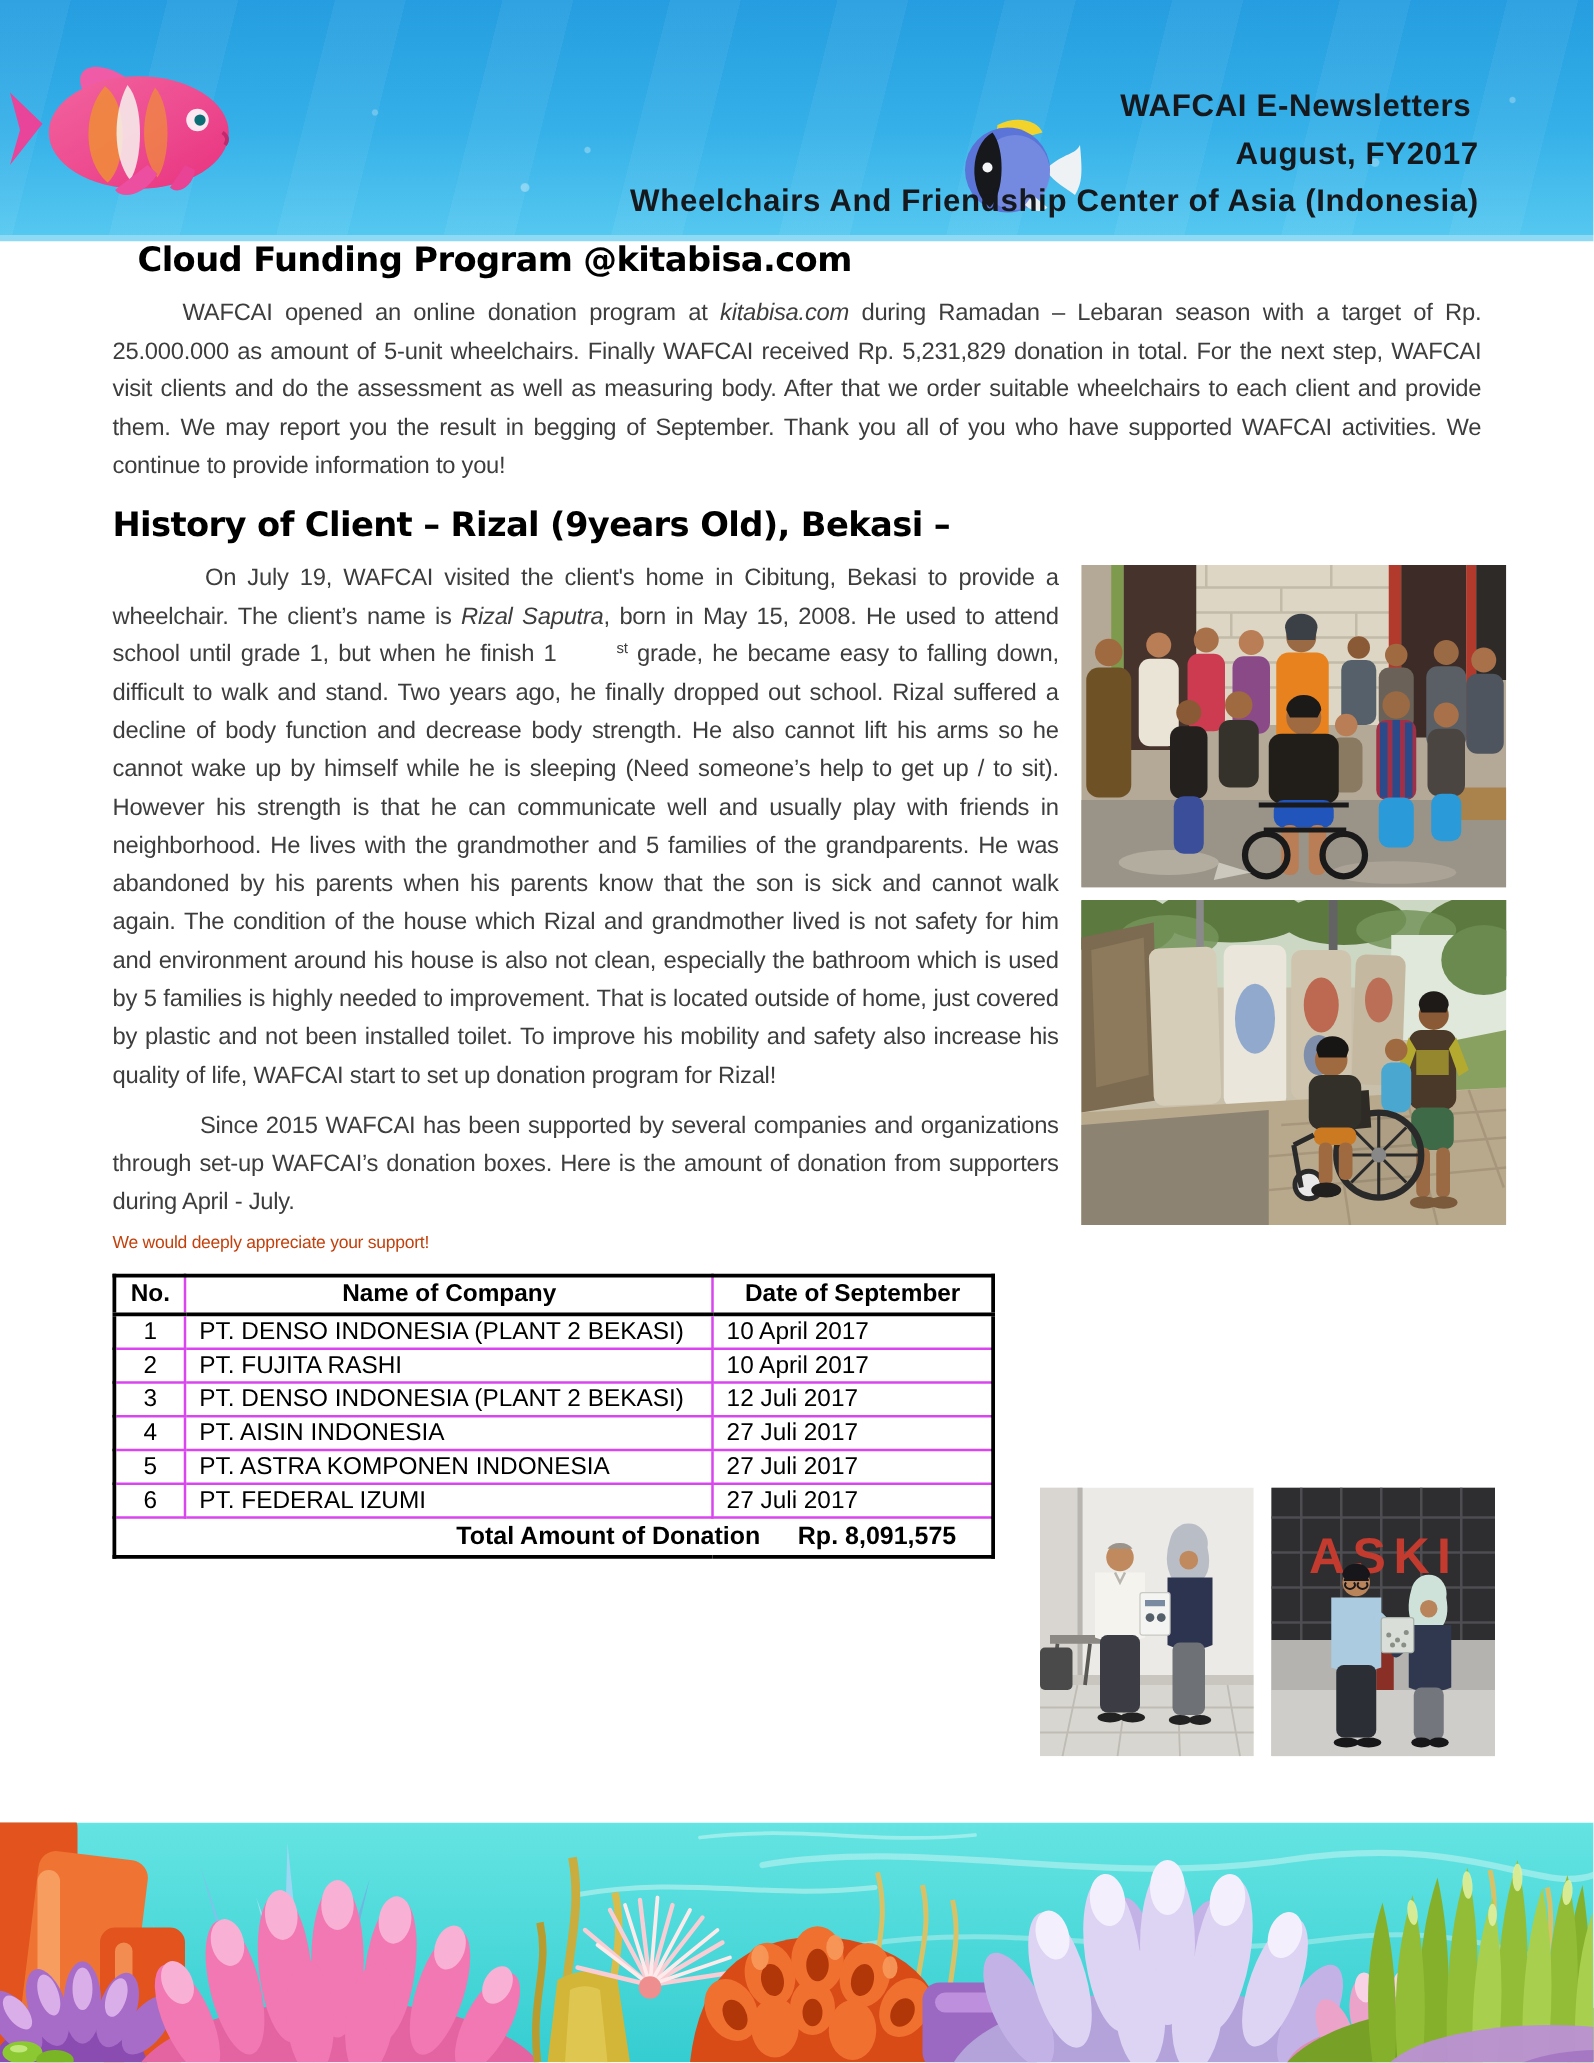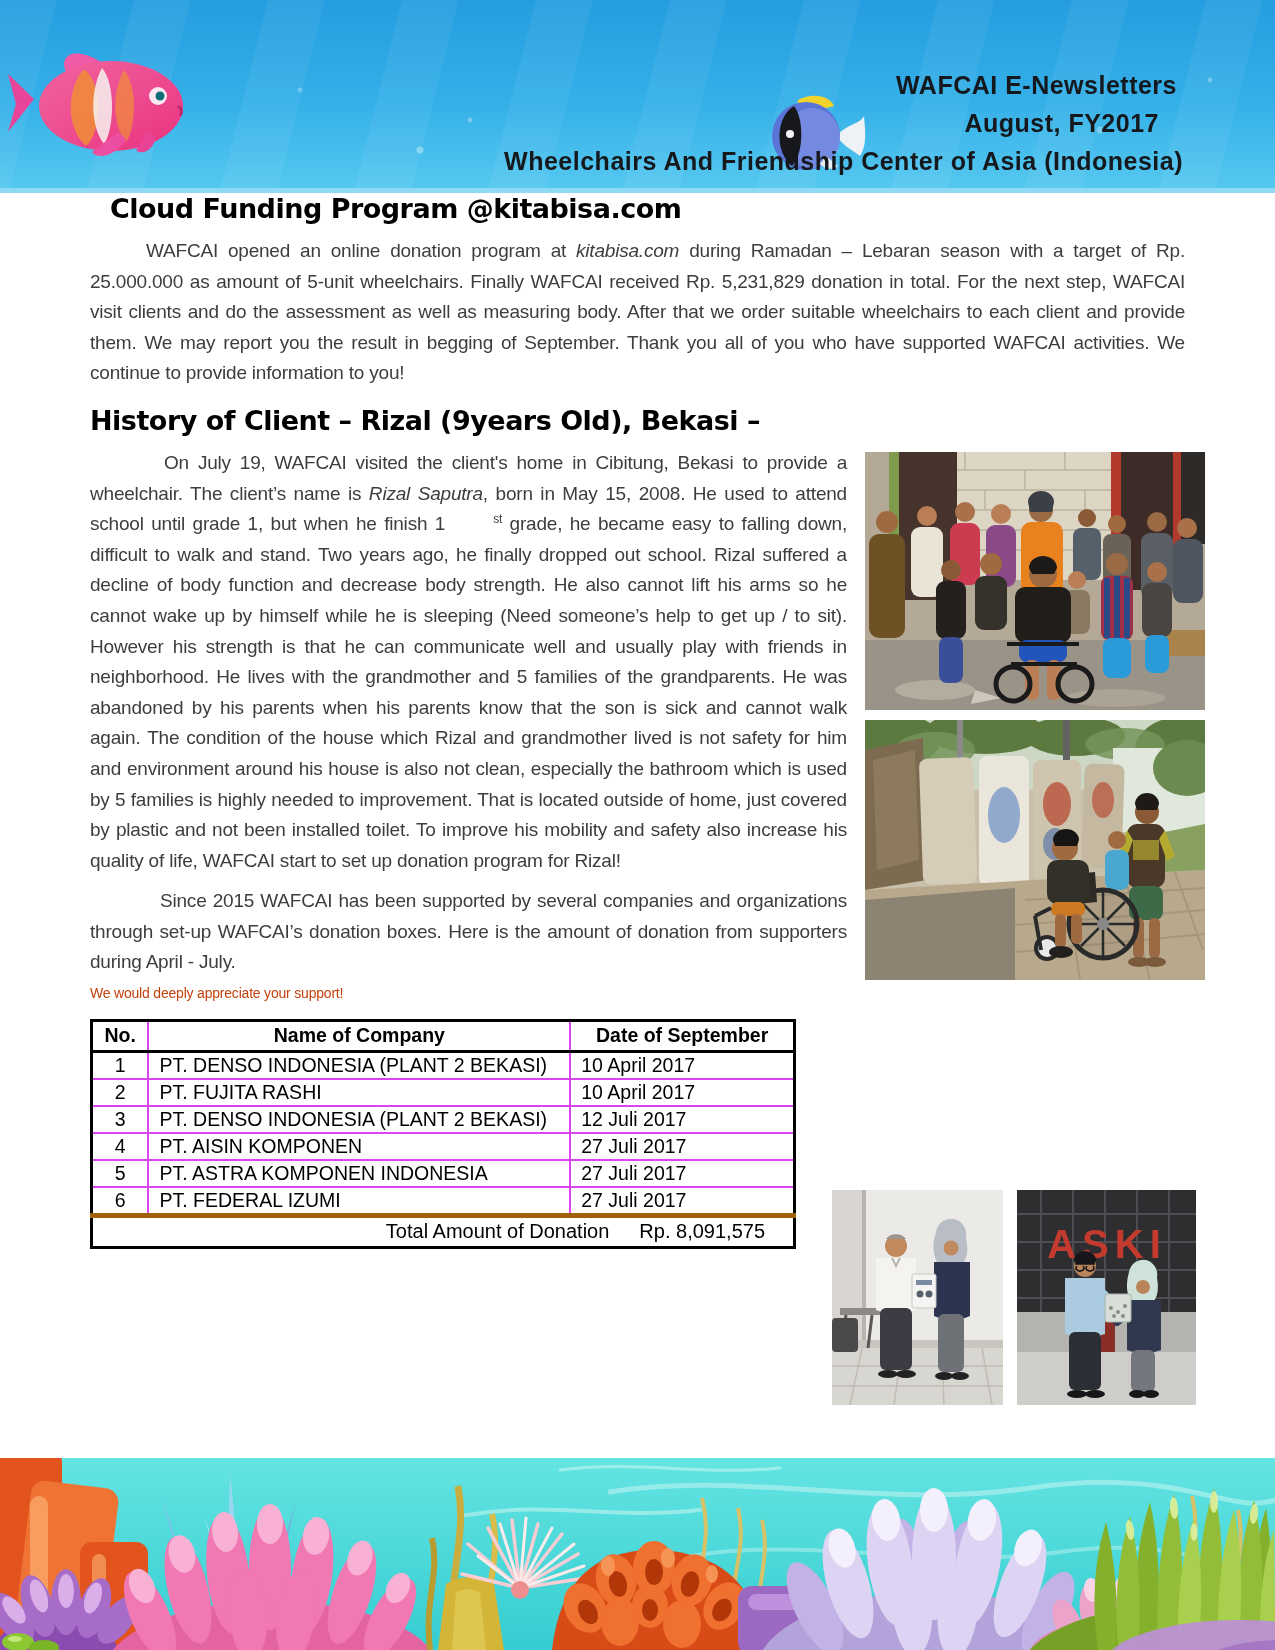--- a/index.html
+++ b/index.html
@@ -24,21 +24,21 @@
       repeating-linear-gradient(104deg, rgba(255,255,255,.05) 0 55px, rgba(255,255,255,0) 55px 130px),
       linear-gradient(180deg, #259de0 0%, #35b0e8 55%, #55c8f0 100%);
     border-bottom: 5px solid #8edaf4;
   }
   .header-text {
     position: absolute; top: 66px; right: 92px; text-align: right;
     font-weight: bold; color: #15181c; letter-spacing: .5px;
     font-size: 25px; line-height: 38px;
   }
   .header-text .ht1 { margin-right: 6px; }
-  .header-text .ht2 { margin-right: 24px; }
+  .header-text .ht2 { margin-right: 0; }
   .fish-left  { position: absolute; left: 6px;  top: 44px; width: 192px; height: 118px; }
   .fish-small { position: absolute; left: 768px; top: 94px; width: 98px;  height: 80px; }
 
   
   .content { position: absolute; top: 193px; left: 0; width: 1275px; padding: 0 90px; }
   h2.sec {
     color: #000; font-weight: bold; font-size: 27px; letter-spacing: -0.5px;
     font-family: "DejaVu Sans", sans-serif;
   }
   .sec-cloud   { margin-left: 20px; }
@@ -68,21 +68,21 @@
   }
   table.donation th, table.donation td {
     border: 2px solid #d946ef; font-size: 19.5px; padding: 1px 10px;
   }
   table.donation th { font-weight: bold; text-align: center; height: 31px; border-bottom: 3px solid #000; }
   table.donation td { height: 27px; }
   td.c-no   { text-align: center; width: 57px; }
   td.c-name { width: 424px; }
   td.c-date { width: 225px; }
   tr.total-row td {
-    border-top: 5px solid #a16207; text-align: right; font-weight: normal;
+    border-top: 1px solid #a16207; text-align: right; font-weight: bold;
     height: 32px; padding-right: 28px; font-size: 20px;
   }
   tr.total-row .total-value { display: inline-block; margin-left: 30px; }
 
   
   .bottom-photo-1 { position: absolute; left: 832px;  top: 1190px; width: 171px; height: 215px; }
   .bottom-photo-2 { position: absolute; left: 1017px; top: 1190px; width: 179px; height: 215px; }
   .bottom-photo-1 svg, .bottom-photo-2 svg { display: block; width: 100%; height: 100%; }
 
   
@@ -306,21 +306,21 @@
           <td class="c-name">PT. FUJITA RASHI</td>
           <td class="c-date">10 April 2017</td>
         </tr>
         <tr>
           <td class="c-no">3</td>
           <td class="c-name">PT. DENSO INDONESIA (PLANT 2 BEKASI)</td>
           <td class="c-date">12 Juli 2017</td>
         </tr>
         <tr>
           <td class="c-no">4</td>
-          <td class="c-name">PT. AISIN KOMPONEN</td>
+          <td class="c-name">PT. AISIN INDONESIA</td>
           <td class="c-date">27 Juli 2017</td>
         </tr>
         <tr>
           <td class="c-no">5</td>
           <td class="c-name">PT. ASTRA KOMPONEN INDONESIA</td>
           <td class="c-date">27 Juli 2017</td>
         </tr>
         <tr>
           <td class="c-no">6</td>
           <td class="c-name">PT. FEDERAL IZUMI</td>

